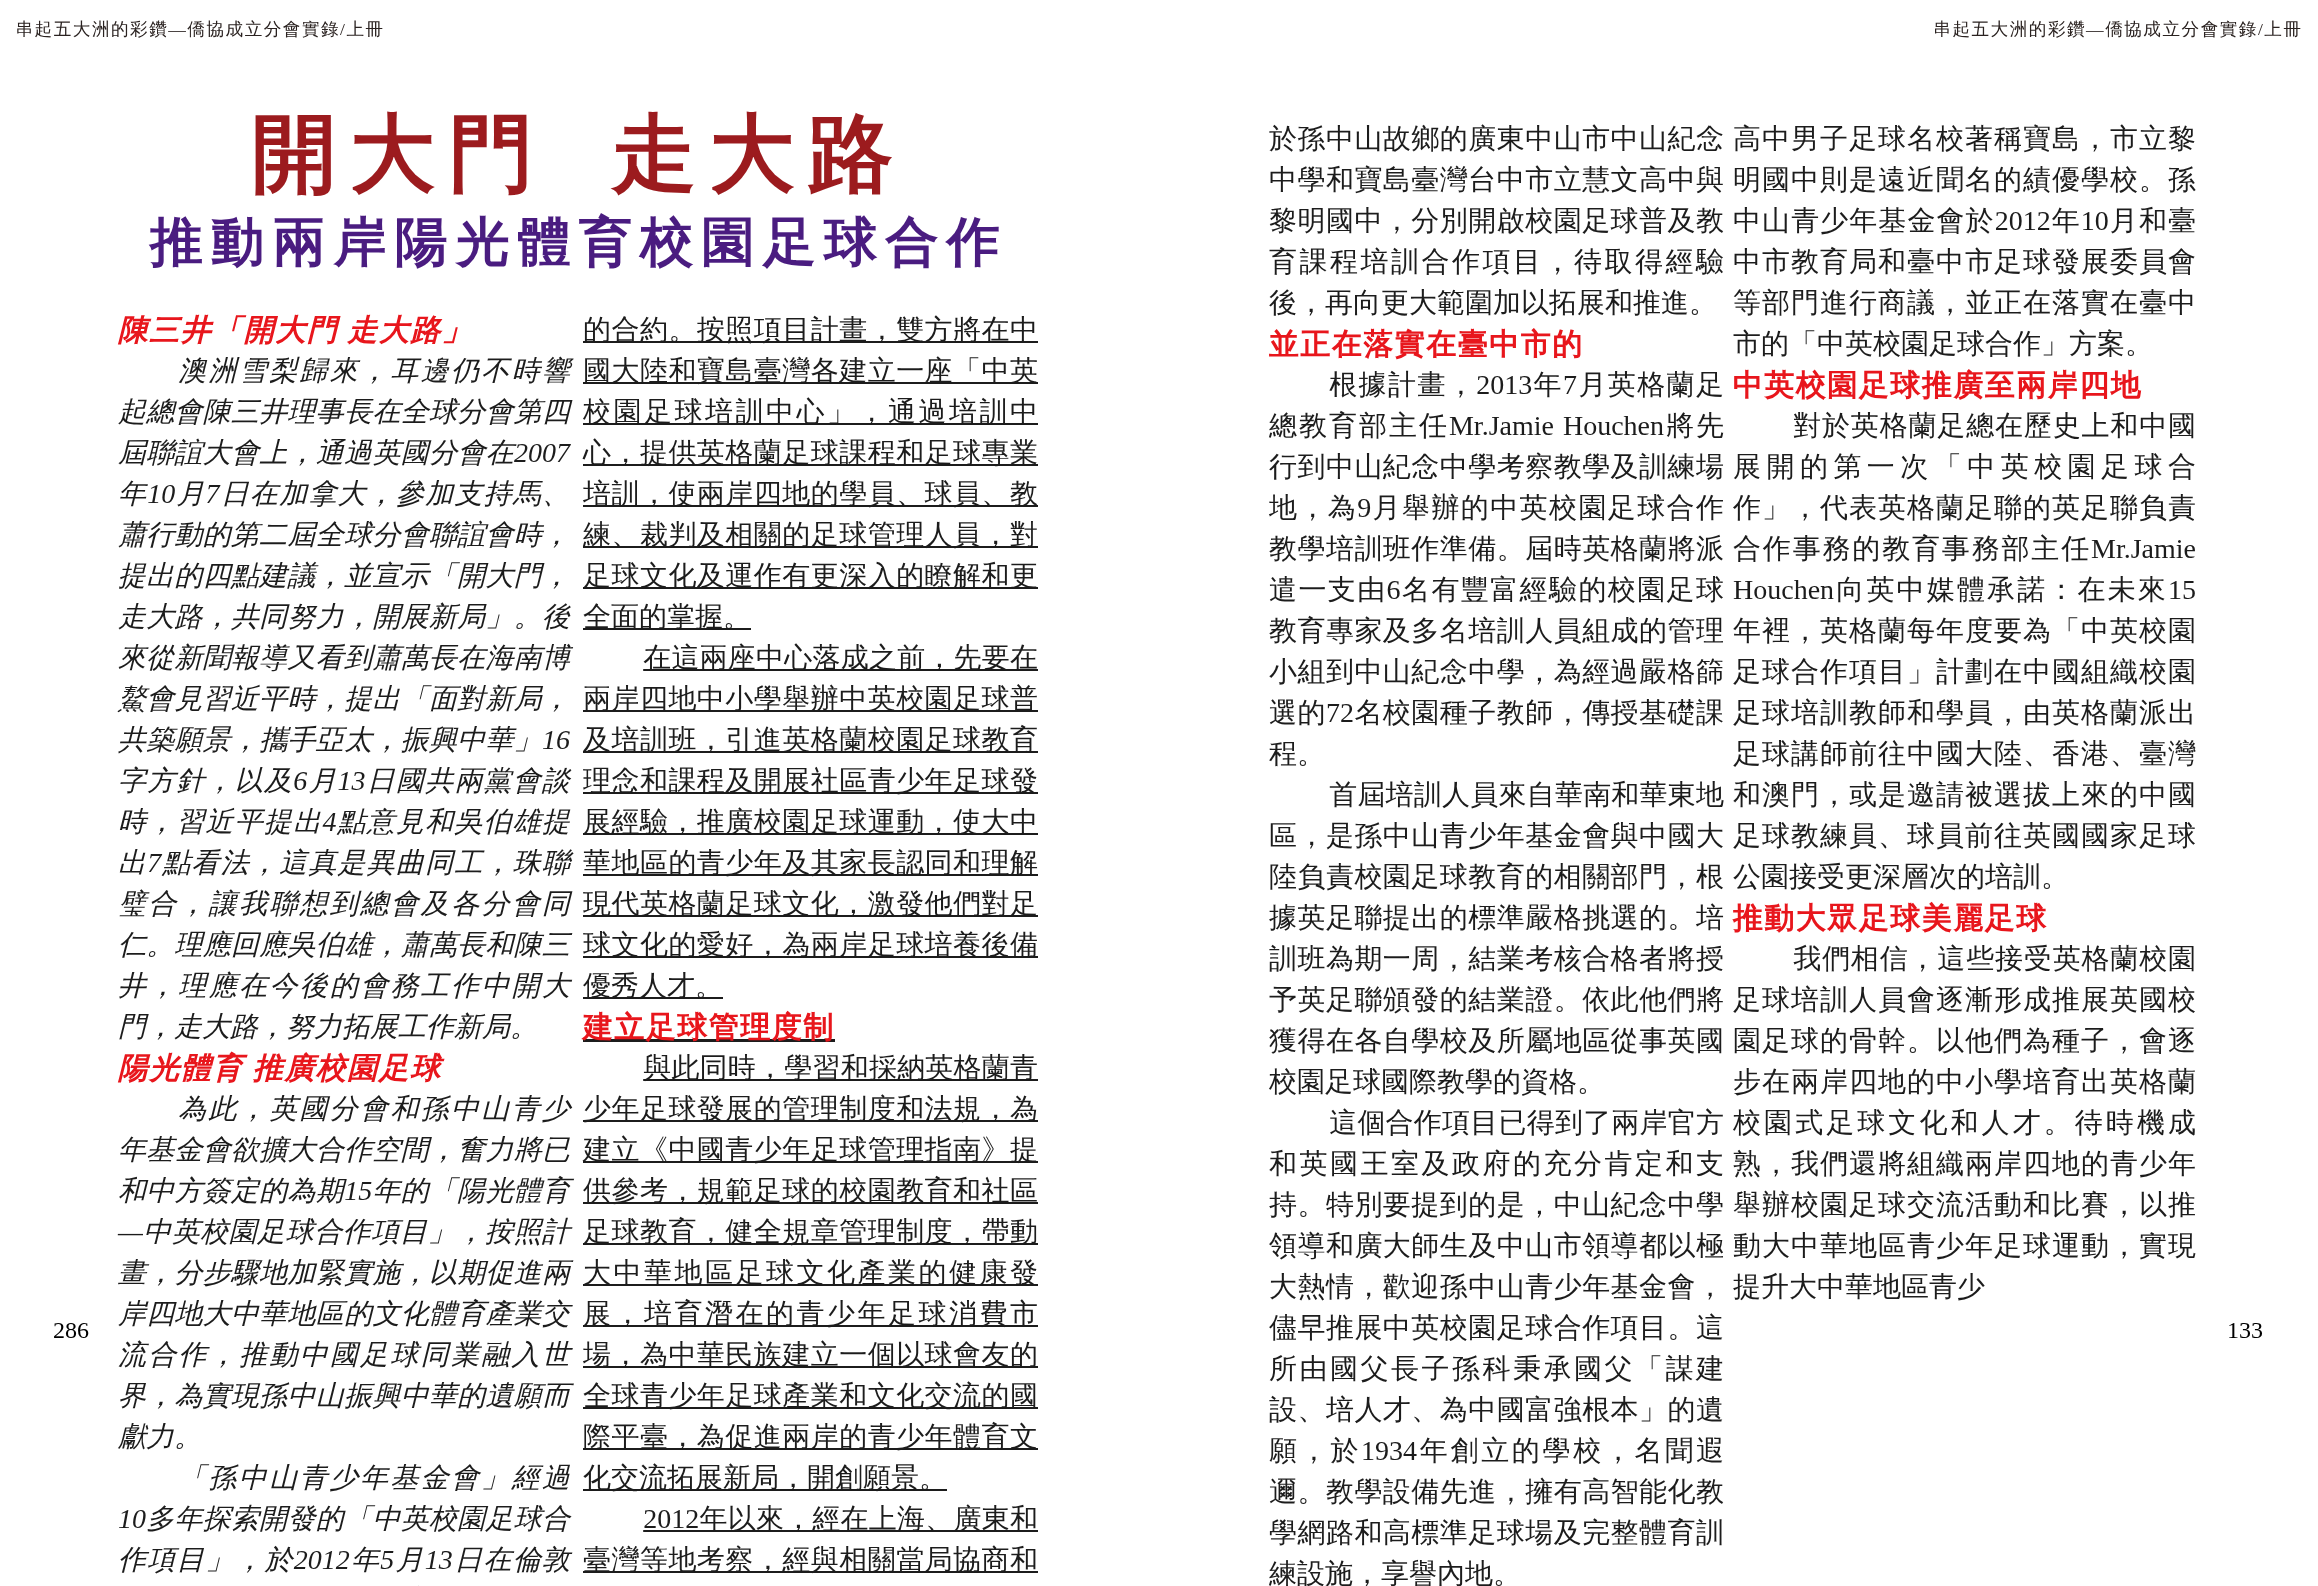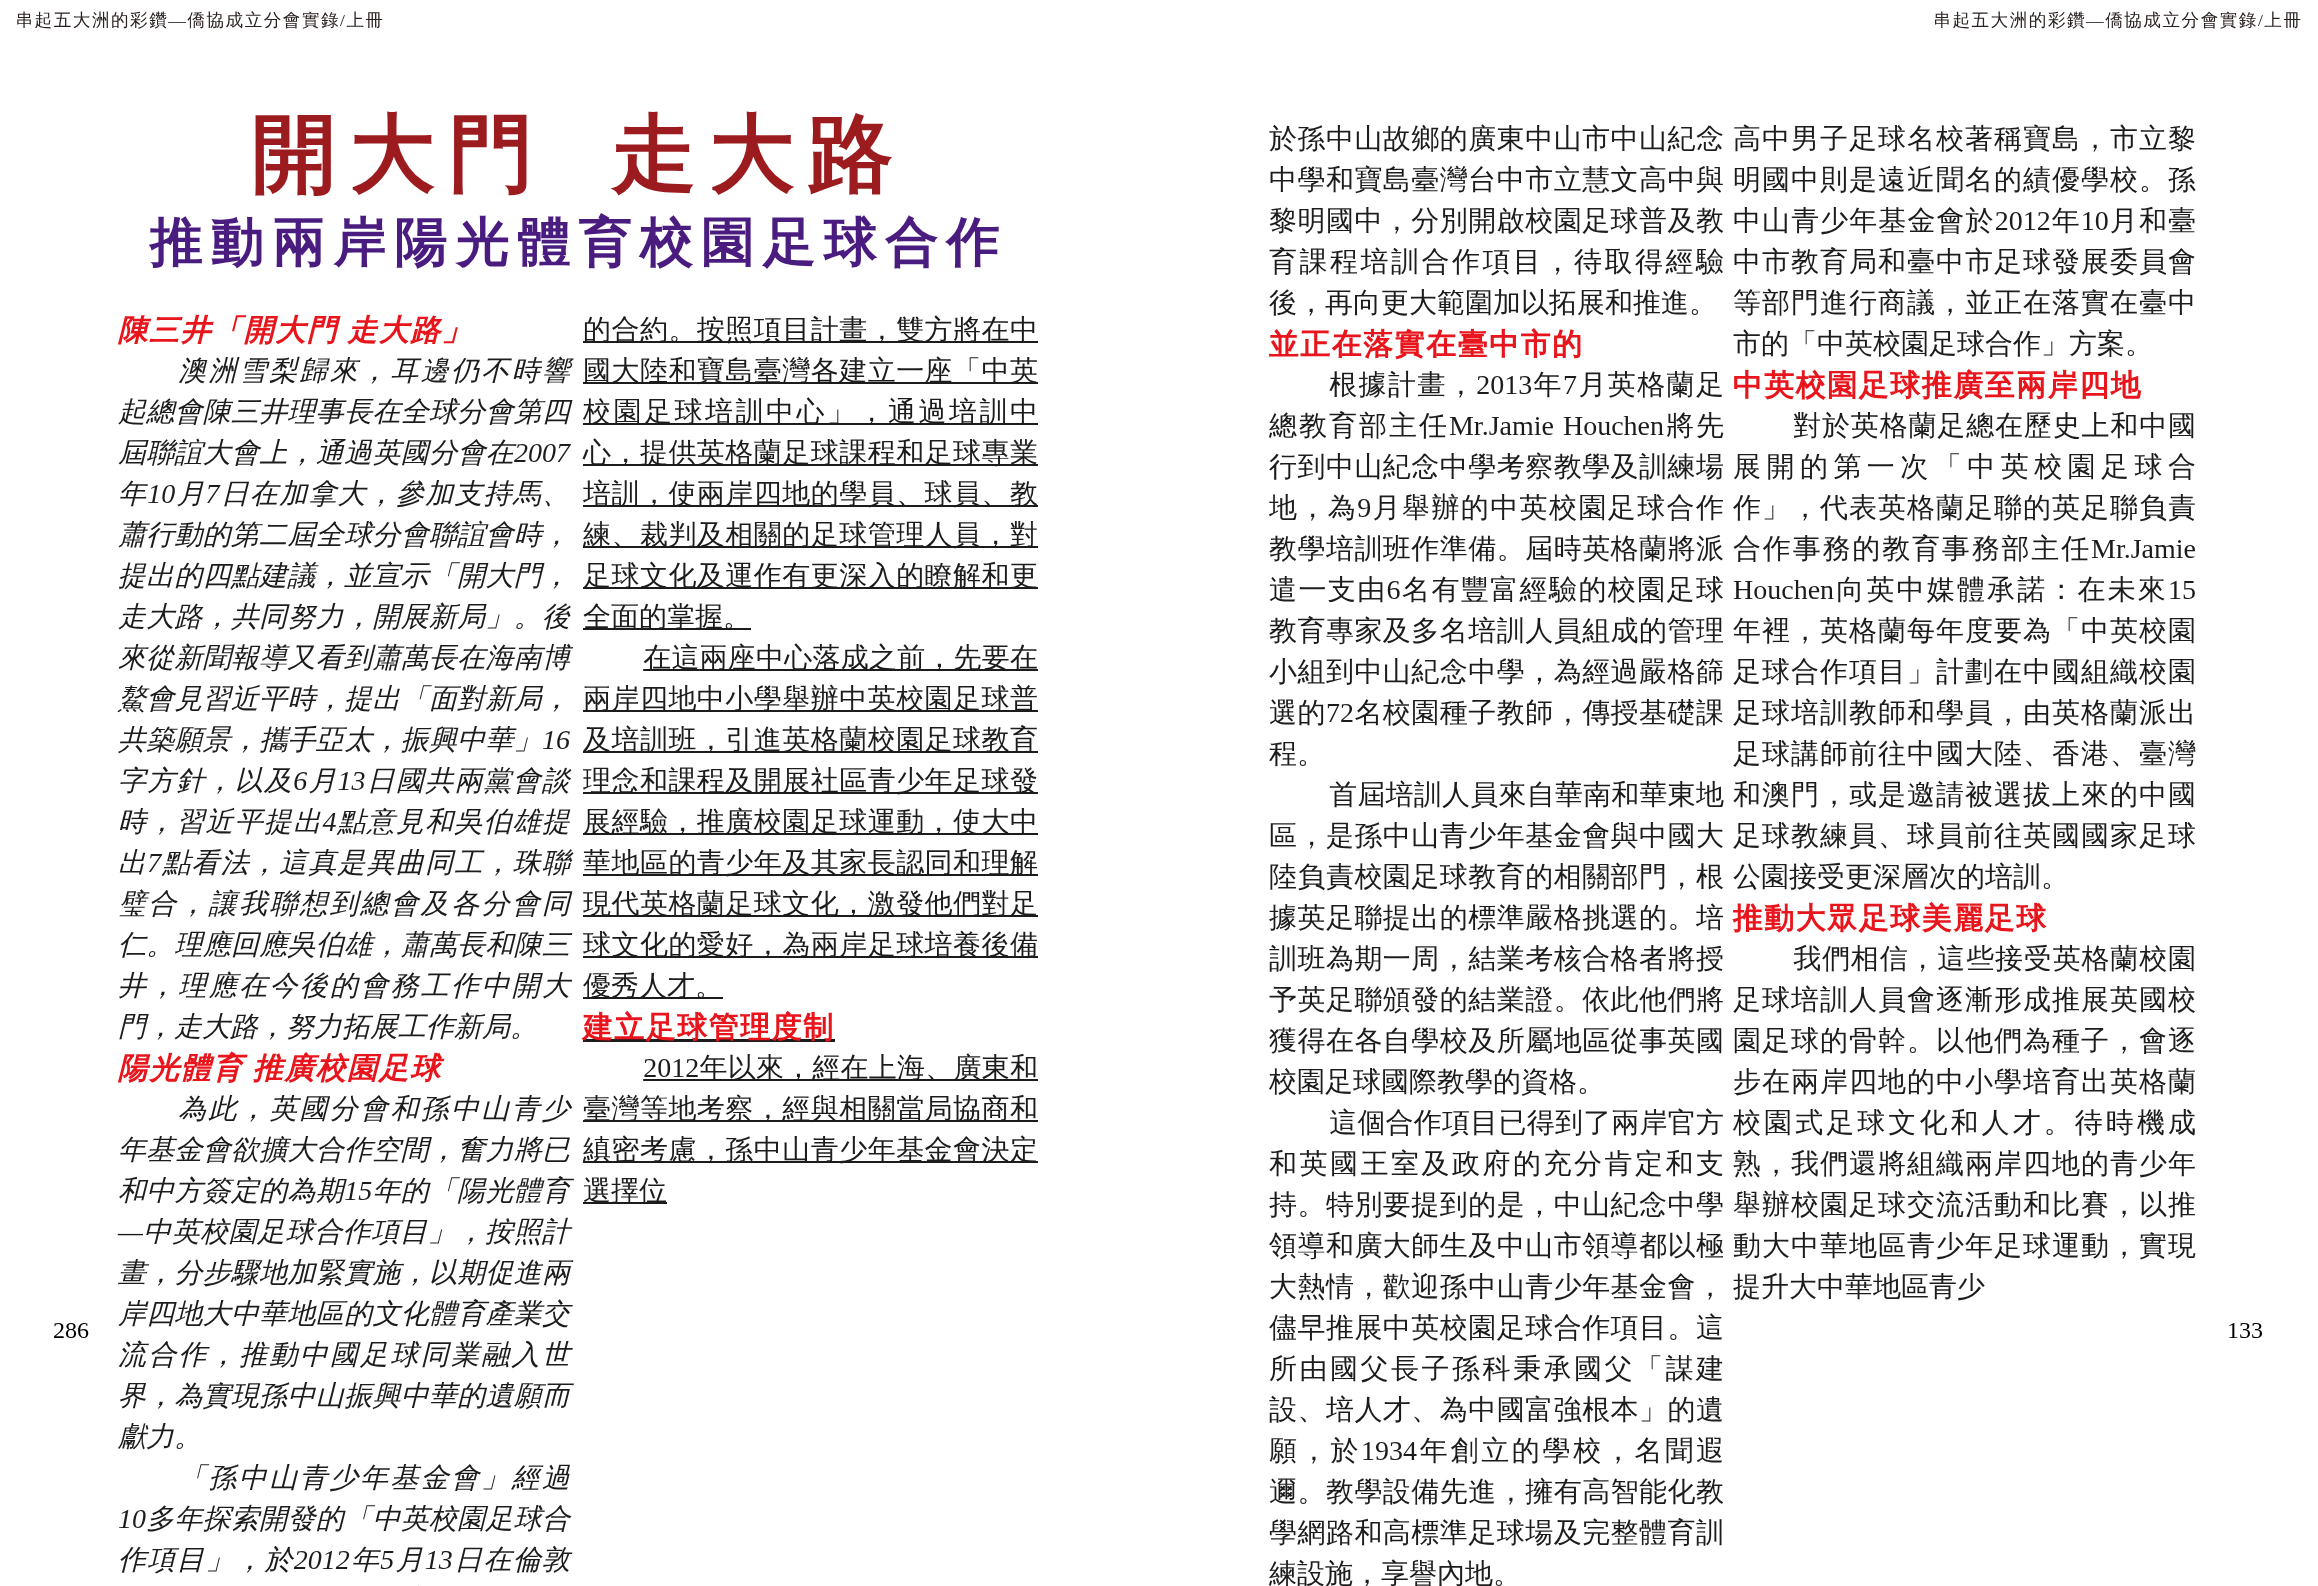--- a/index.html
+++ b/index.html
@@ -5,21 +5,21 @@
   html,body{margin:0;padding:0;background:#ffffff;}
   .spread{
     position:relative;
     width:2319px;height:1587px;
     background:#ffffff;
     overflow:hidden;
     font-family:"Liberation Serif","DejaVu Serif",serif;
     color:#1c1c1c;
   }
   .running-header{
-    position:absolute;top:8px;
+    position:absolute;top:17px;
     font-size:17.6px;letter-spacing:1.5px;color:#2a2220;
     font-family:"Liberation Serif","DejaVu Serif",serif;
     white-space:nowrap;
   }
   .running-header.left{left:15.5px;}
   .running-header.right{right:16.5px;}
   .title-block{
     position:absolute;left:119px;top:112px;width:920px;
     text-align:center;
   }
@@ -80,20 +80,21 @@
       <h3>陳三井「開大門 走大路」</h3>
       <p>澳洲雪梨歸來，耳邊仍不時響起總會陳三井理事長在全球分會第四屆聯誼大會上，通過英國分會在2007年10月7日在加拿大，參加支持馬、蕭行動的第二屆全球分會聯誼會時，提出的四點建議，並宣示「開大門，走大路，共同努力，開展新局」。後來從新聞報導又看到蕭萬長在海南博鰲會見習近平時，提出「面對新局，共築願景，攜手亞太，振興中華」16字方針，以及6月13日國共兩黨會談時，習近平提出4點意見和吳伯雄提出7點看法，這真是異曲同工，珠聯璧合，讓我聯想到總會及各分會同仁。理應回應吳伯雄，蕭萬長和陳三井，理應在今後的會務工作中開大門，走大路，努力拓展工作新局。</p>
       <h3>陽光體育 推廣校園足球</h3>
       <p>為此，英國分會和孫中山青少年基金會欲擴大合作空間，奮力將已和中方簽定的為期15年的「陽光體育—中英校園足球合作項目」，按照計畫，分步驟地加緊實施，以期促進兩岸四地大中華地區的文化體育產業交流合作，推動中國足球同業融入世界，為實現孫中山振興中華的遺願而獻力。</p>
       <p>「孫中山青少年基金會」經過10多年探索開發的「中英校園足球合作項目」，於2012年5月13日在倫敦與英格蘭足球聯合會教育事務部，簽署為期15年</p>
     </div>
   <div class="column col2">
       <p class="cont">的合約。按照項目計畫，雙方將在中國大陸和寶島臺灣各建立一座「中英校園足球培訓中心」，通過培訓中心，提供英格蘭足球課程和足球專業培訓，使兩岸四地的學員、球員、教練、裁判及相關的足球管理人員，對足球文化及運作有更深入的瞭解和更全面的掌握。</p>
       <p>在這兩座中心落成之前，先要在兩岸四地中小學舉辦中英校園足球普及培訓班，引進英格蘭校園足球教育理念和課程及開展社區青少年足球發展經驗，推廣校園足球運動，使大中華地區的青少年及其家長認同和理解現代英格蘭足球文化，激發他們對足球文化的愛好，為兩岸足球培養後備優秀人才。</p>
       <h3>建立足球管理度制</h3>
+      <p>與此同時，學習和採納英格蘭青少年足球發展的管理制度和法規，為建立《中國青少年足球管理指南》提供參考，規範足球的校園教育和社區足球教育，健全規章管理制度，帶動大中華地區足球文化產業的健康發展，培育潛在的青少年足球消費市場，為中華民族建立一個以球會友的全球青少年足球產業和文化交流的國際平臺，為促進兩岸的青少年體育文化交流拓展新局，開創願景。</p>
       <p>2012年以來，經在上海、廣東和臺灣等地考察，經與相關當局協商和縝密考慮，孫中山青少年基金會決定選擇位</p>
     </div>
   <div class="column col3">
       <p class="cont">於孫中山故鄉的廣東中山市中山紀念中學和寶島臺灣台中市立慧文高中與黎明國中，分別開啟校園足球普及教育課程培訓合作項目，待取得經驗後，再向更大範圍加以拓展和推進。</p>
       <h3>並正在落實在臺中市的</h3>
       <p>根據計畫，2013年7月英格蘭足總教育部主任Mr.Jamie Houchen將先行到中山紀念中學考察教學及訓練場地，為9月舉辦的中英校園足球合作教學培訓班作準備。屆時英格蘭將派遣一支由6名有豐富經驗的校園足球教育專家及多名培訓人員組成的管理小組到中山紀念中學，為經過嚴格篩選的72名校園種子教師，傳授基礎課程。</p>
       <p>首屆培訓人員來自華南和華東地區，是孫中山青少年基金會與中國大陸負責校園足球教育的相關部門，根據英足聯提出的標準嚴格挑選的。培訓班為期一周，結業考核合格者將授予英足聯頒發的結業證。依此他們將獲得在各自學校及所屬地區從事英國校園足球國際教學的資格。</p>
       <p>這個合作項目已得到了兩岸官方和英國王室及政府的充分肯定和支持。特別要提到的是，中山紀念中學領導和廣大師生及中山市領導都以極大熱情，歡迎孫中山青少年基金會，儘早推展中英校園足球合作項目。這所由國父長子孫科秉承國父「謀建設、培人才、為中國富強根本」的遺願，於1934年創立的學校，名聞遐邇。教學設備先進，擁有高智能化教學網路和高標準足球場及完整體育訓練設施，享譽內地。</p>
     </div>
   <div class="column col4">

